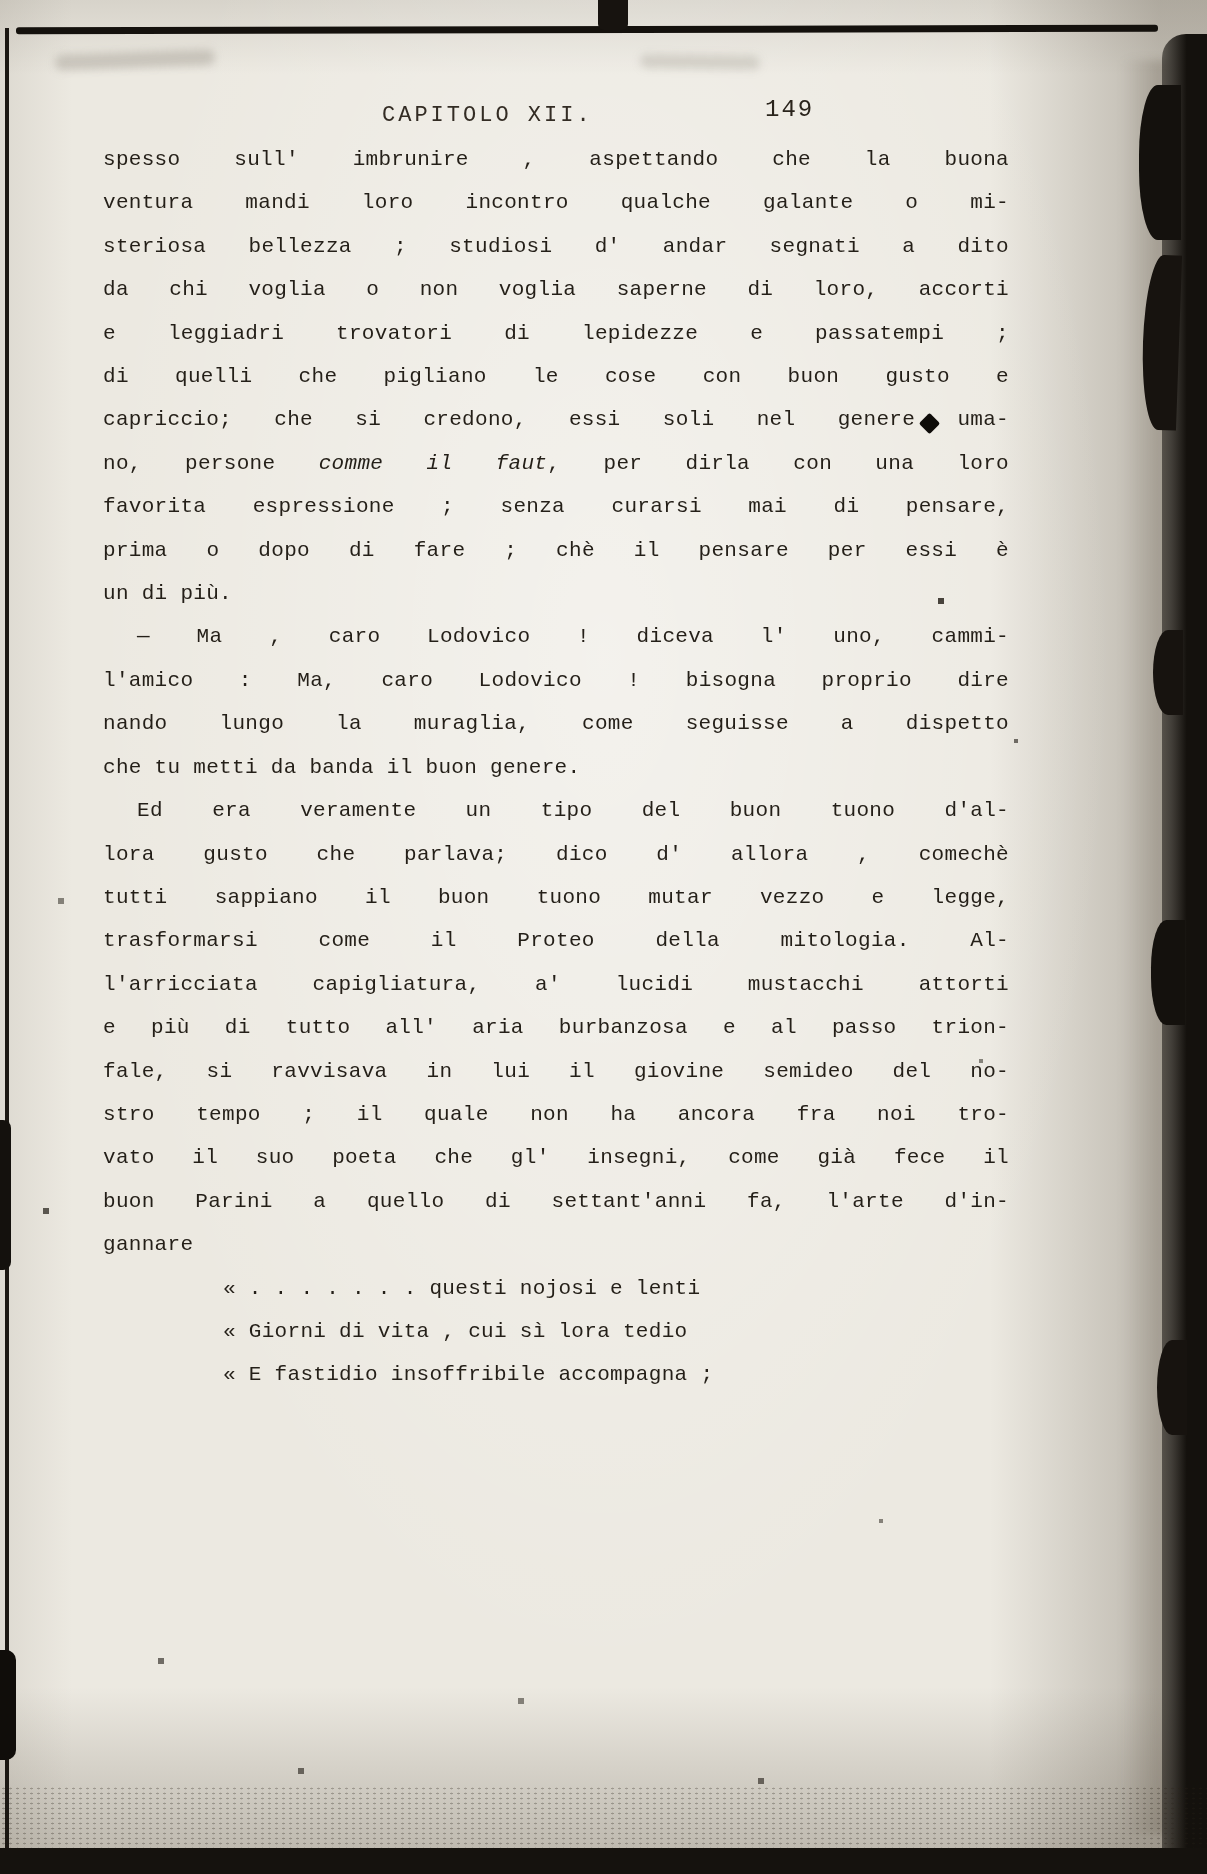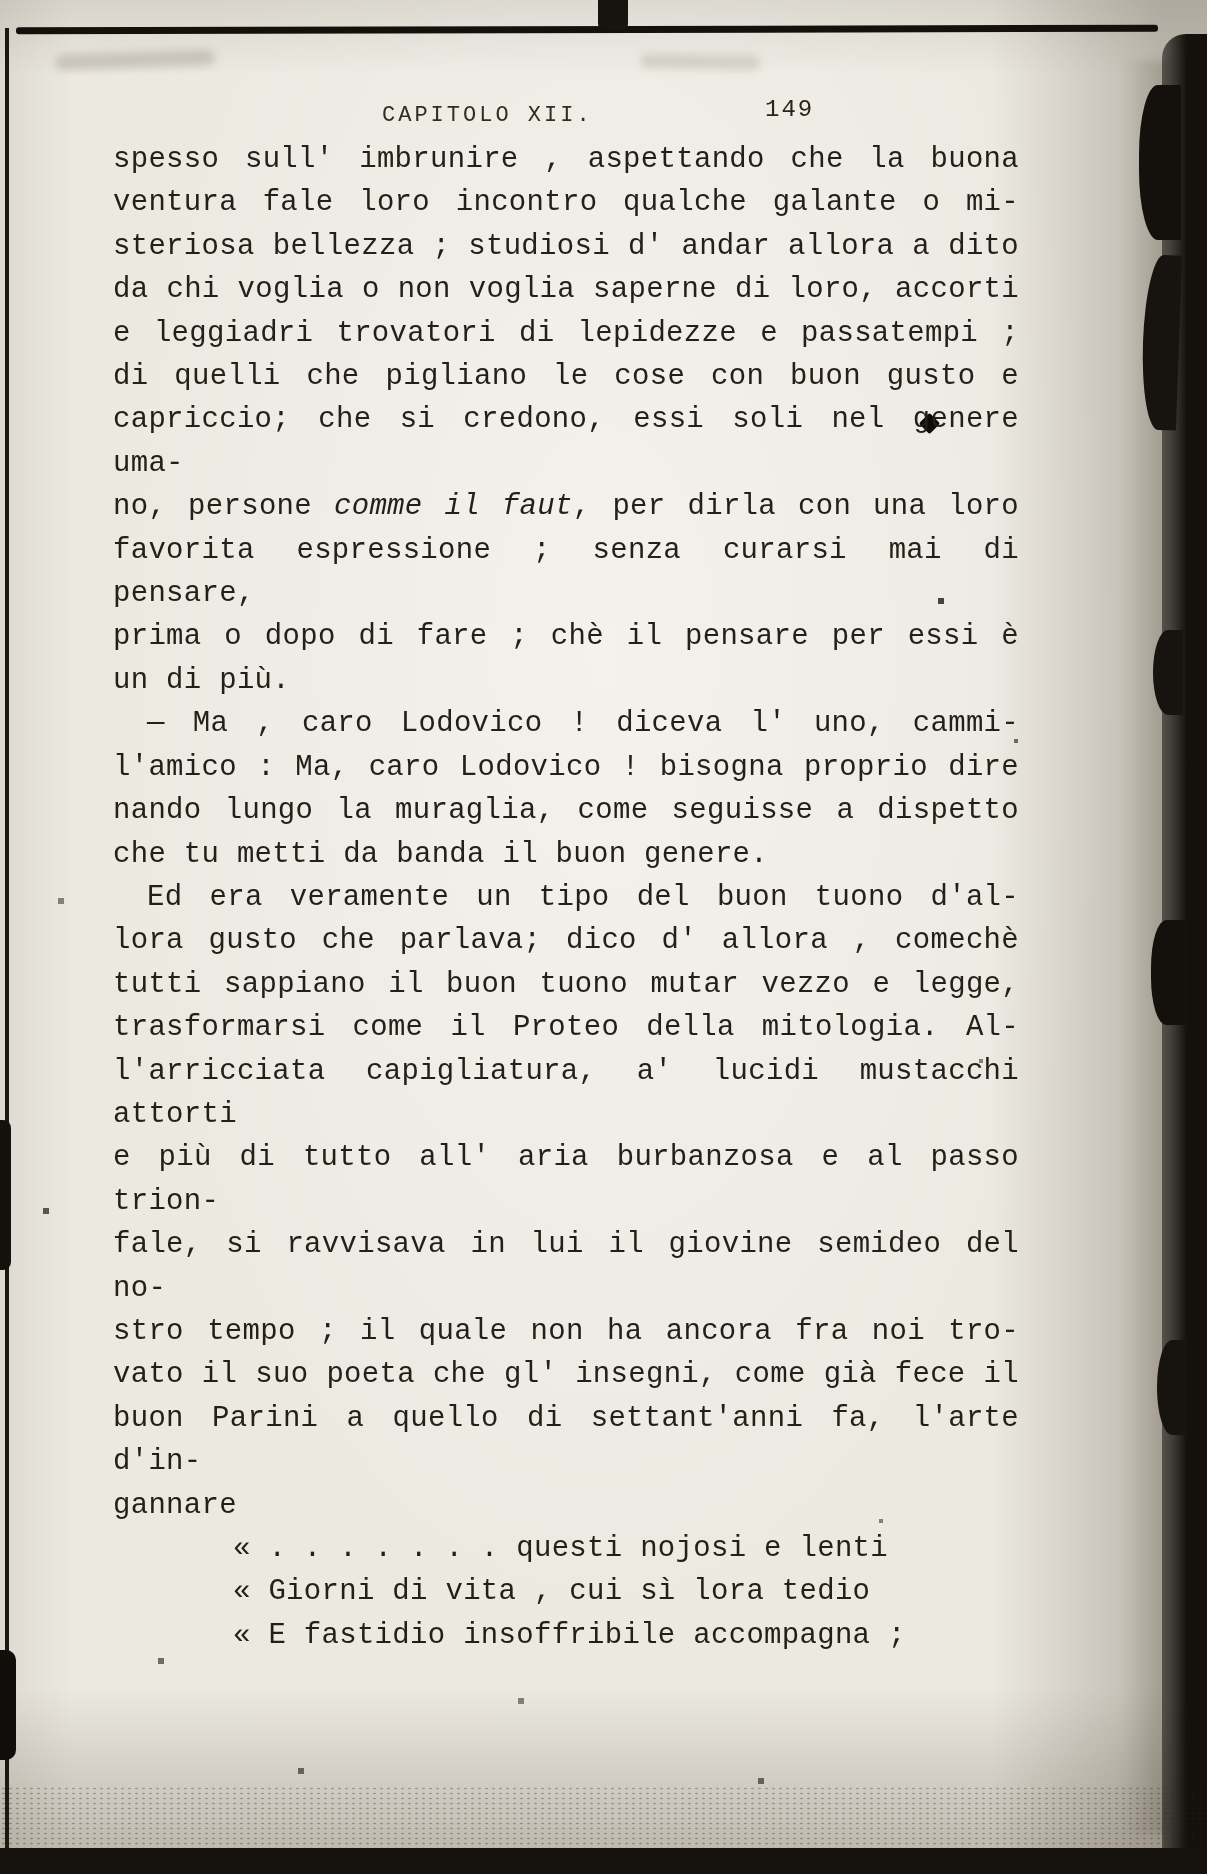--- a/index.html
+++ b/index.html
@@ -49,22 +49,22 @@
   .chapter-heading {
     position:absolute; left:382px; top:103px;
     font-size:22px; letter-spacing:3px; color:#332c24;
   }
   .page-number {
     position:absolute; left:765px; top:96px;
     font-size:24px; letter-spacing:2px; color:#2a241c;
   }
   
   .text-block {
-    position:absolute; left:113px; top:138px; width:906px;
-    font-size:29px; letter-spacing:0.3px;
+    position:absolute; left:103px; top:138px; width:906px;
+    font-size:21px; letter-spacing:0.3px;
   }
   .line {
     line-height:43.4px;
     text-align:justify;
     text-align-last:justify;
     white-space:normal;
   }
   .line.last  { text-align-last:left; }
   .line.indent { text-indent:34px; }
   .line.verse { text-align:left; text-align-last:left; padding-left:120px; }
@@ -92,22 +92,22 @@
   <div class="diamond-speck"></div>
   <div class="faint-mark1"></div>
   <div class="faint-mark2"></div>
   <div class="specks"></div>
 
   <div class="chapter-heading">CAPITOLO XII.</div>
   <div class="page-number">149</div>
 
   <div class="text-block">
       <div class="line">spesso sull' imbrunire , aspettando che la buona</div>
-      <div class="line">ventura fale loro incontro qualche galante o mi-</div>
-      <div class="line">steriosa bellezza ; studiosi d' andar allora a dito</div>
+      <div class="line">ventura mandi loro incontro qualche galante o mi-</div>
+      <div class="line">steriosa bellezza ; studiosi d' andar segnati a dito</div>
       <div class="line">da chi voglia o non voglia saperne di loro, accorti</div>
       <div class="line">e leggiadri trovatori di lepidezze e passatempi ;</div>
       <div class="line">di quelli che pigliano le cose con buon gusto e</div>
       <div class="line">capriccio; che si credono, essi soli nel genere uma-</div>
       <div class="line"><span>no, persone </span><span class="italic">comme il faut</span><span>, per dirla con una loro</span></div>
       <div class="line">favorita espressione ; senza curarsi mai di pensare,</div>
       <div class="line">prima o dopo di fare ; chè il pensare per essi è</div>
       <div class="line last">un di più.</div>
       <div class="line indent">— Ma , caro Lodovico ! diceva l' uno, cammi-</div>
       <div class="line">l'amico : Ma, caro Lodovico ! bisogna proprio dire</div>

